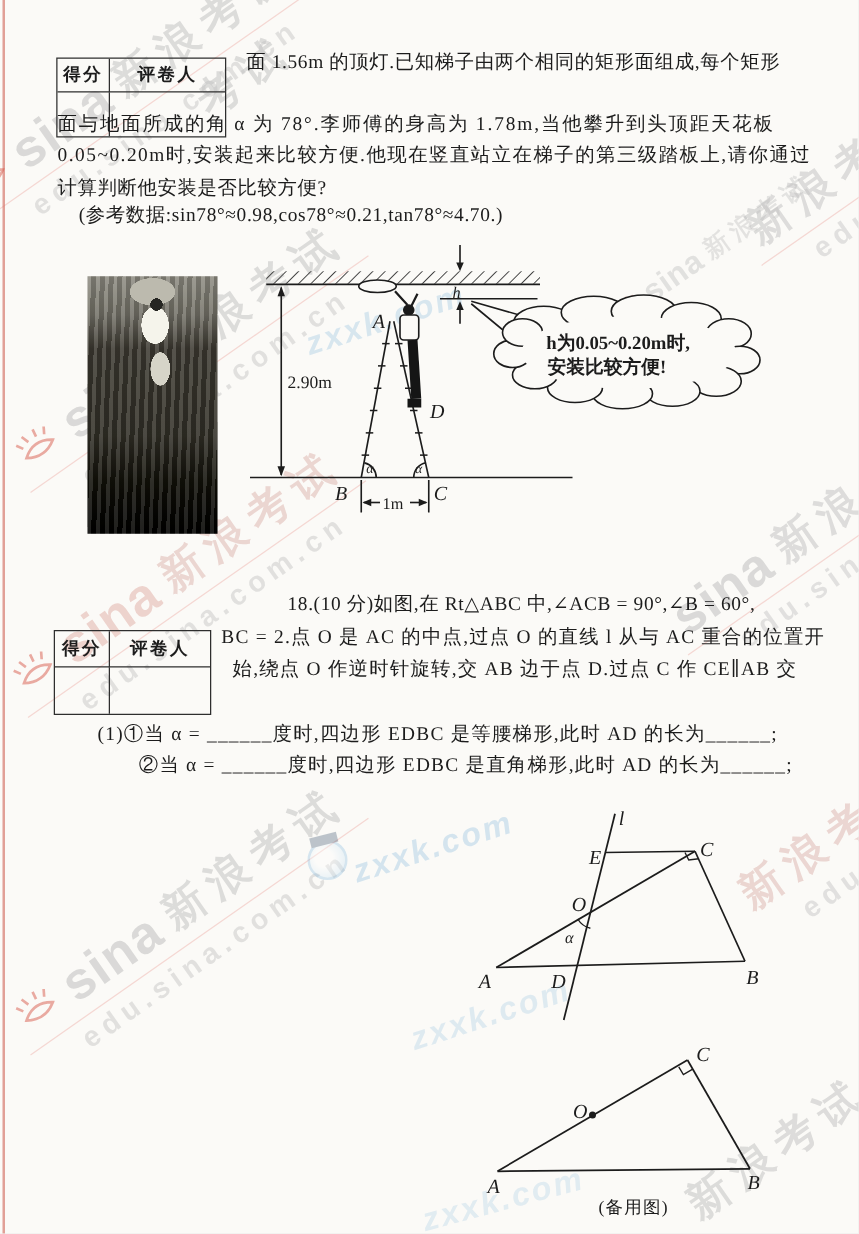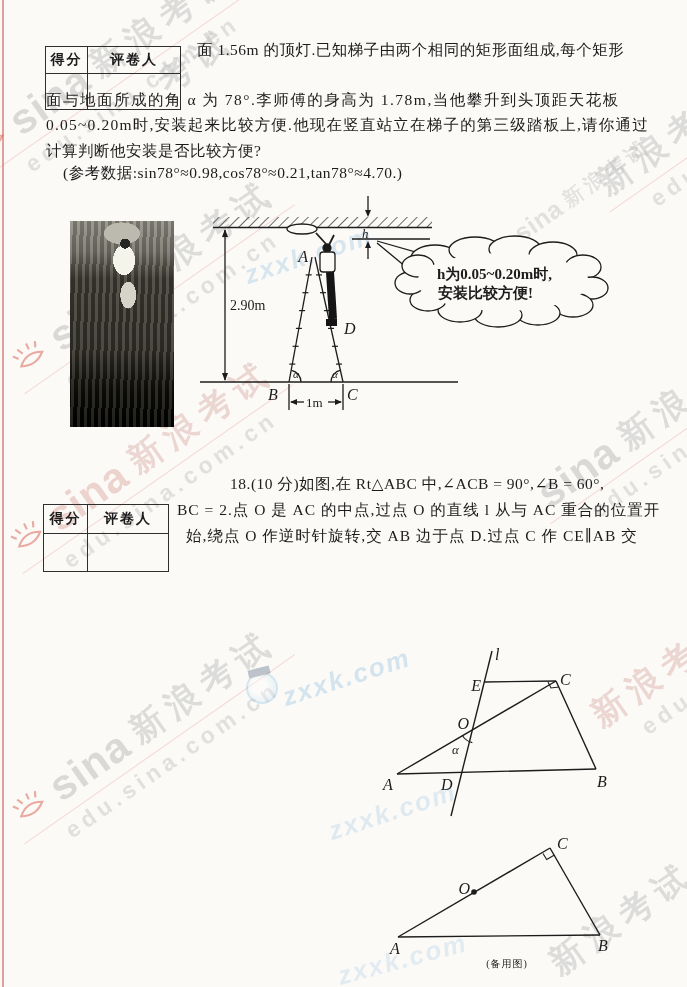--- a/index.html
+++ b/index.html
@@ -41,21 +41,21 @@
        radial-gradient(ellipse 13px 22px at 56% 36%, #d2d0c5 60%, transparent 61%),
        radial-gradient(ellipse 30px 18px at 50% 6%, #b9b7ac 60%, transparent 61%),
        repeating-linear-gradient(92deg, rgba(255,255,255,.12) 0 3px, rgba(0,0,0,.16) 3px 7px),
        linear-gradient(180deg,#8e8c82 0%,#75736a 15%,#413e36 28%,#36342c 62%,#17160f 80%,#060605 100%);
      filter:contrast(1.05);}
   svg text{font-family:"Liberation Serif","DejaVu Serif",serif;}
   .lbl{font-style:italic;font-size:16px;fill:#1c1c1c;}
   .lbl-sm{font-style:italic;font-size:11px;fill:#1c1c1c;}
   .dim{font-size:14px;fill:#1c1c1c;font-style:normal;}
   .cloud-t{font-size:15px;font-weight:600;fill:#1c1c1c;}
-  .caption{position:absolute;font-size:10px;letter-spacing:1px;white-space:nowrap;}
+  .caption{position:absolute;font-size:14px;letter-spacing:1px;white-space:nowrap;}
 </style>
 </head>
 <body>
 
 <div class="page">
 
   <div class="red-edge"></div>
 
   <div>
     <div class="wm" style="left:148px;top:66px">
@@ -282,20 +282,22 @@
   <div class="score-box" style="left:43px;top:468px;width:124px;height:66px;grid-template-columns:44px 1fr;grid-template-rows:29px 1fr;">
     <div class="sb sb-r sb-b">得分</div>
     <div class="sb sb-b">评卷人</div>
     <div class="sb sb-r"></div>
     <div class="sb"></div>
   </div>
 
   <div class="ln" style="left:230px;top:473px">18.(10 分)如图,在 Rt△ABC 中,∠ACB = 90°,∠B = 60°,</div>
   <div class="ln" style="left:177px;top:499px;letter-spacing:1px">BC = 2.点 O 是 AC 的中点,过点 O 的直线 l 从与 AC 重合的位置开</div>
   <div class="ln" style="left:186px;top:525px;letter-spacing:1px">始,绕点 O 作逆时针旋转,交 AB 边于点 D.过点 C 作 CE∥AB 交</div>
+  <div class="ln" style="left:78px;top:577px;letter-spacing:1px">(1)①当 α = ______度时,四边形 EDBC 是等腰梯形,此时 AD 的长为______;</div>
+  <div class="ln" style="left:111px;top:602px;letter-spacing:1px">②当 α = ______度时,四边形 EDBC 是直角梯形,此时 AD 的长为______;</div>
 
   <svg class="fig-svg" style="left:325px;top:643px" width="345" height="180" viewBox="325 643 345 180">
     <g stroke="#1c1c1c" stroke-width="1.4" fill="none">
       <line x1="492" y1="651" x2="451" y2="816"></line>
       <line x1="397" y1="774" x2="596" y2="769"></line>
       <line x1="397" y1="774" x2="556" y2="681"></line>
       <line x1="556" y1="681" x2="596" y2="769"></line>
       <line x1="484" y1="682" x2="556" y2="681"></line>
       <path d="M548,682 L551,688 L559,687" stroke-width="1.1"></path>
       <path d="M472.3,742.6 A16,16 0 0 1 462.2,735.2" stroke-width="1.1"></path>

